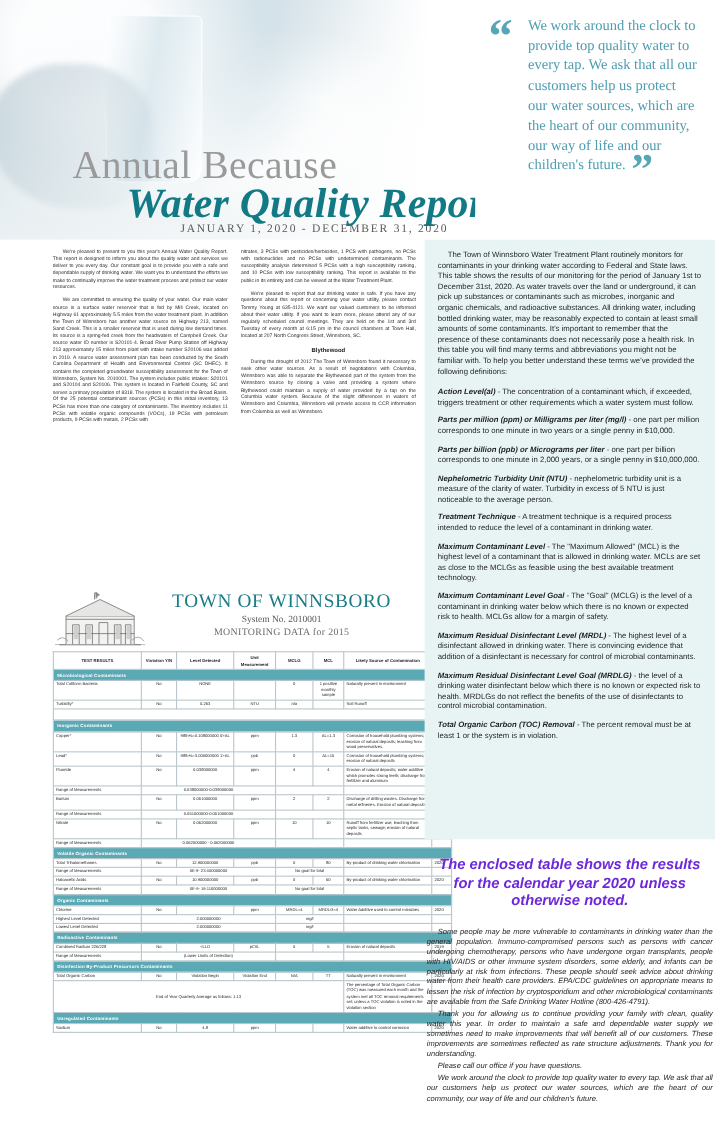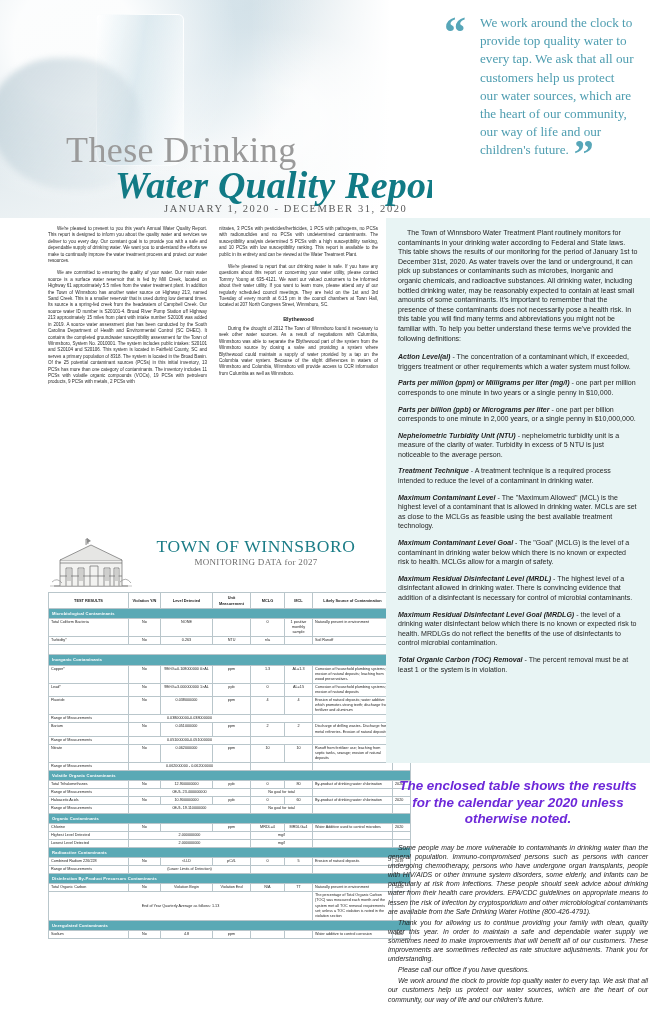--- a/index.html
+++ b/index.html
@@ -173,21 +173,21 @@
 </head>
 <body>
 
 <div class="page">
 
   <div class="hero">
     <div class="hero-photo"></div>
     <div class="hero-fade"></div>
 
     <div class="hero-titles">
-      <div class="title-line1">These Drinking</div>
+      <div class="title-line1">Annual Because</div>
       <div class="title-line2">Water Quality Report</div>
       <div class="title-dates">JANUARY 1, 2020 - DECEMBER 31, 2020</div>
     </div>
 
     <div class="quote-box">
       <div class="quote-text">
         <span class="qmark-open">“</span><span>We work around the clock to provide top quality water to every tap. We ask that all our customers help us protect our water sources, which are the heart of our community, our way of life and our children's future.</span><span class="qmark-close">”</span>
       </div>
     </div>
   </div>
@@ -228,21 +228,22 @@
               <g fill="#cfcfcd" stroke="none">
                 <rect x="19" y="33" width="4" height="12"></rect>
                 <rect x="31" y="33" width="4" height="12"></rect>
                 <rect x="57" y="33" width="4" height="12"></rect>
                 <rect x="67" y="33" width="3.5" height="12"></rect>
               </g>
             </svg>
           </div>
           <div class="tbl-head-txt">
             <div class="town-name">TOWN OF WINNSBORO</div>
-            <div class="mon-data">MONITORING DATA for 2027</div>
+            <div class="sys-no">System No. 2010001</div>
+            <div class="mon-data">MONITORING DATA for 2015</div>
           </div>
         </div>
 
         <table class="data">
           <thead>
             <tr>
               <th class="c1 w1">TEST RESULTS</th>
               <th class="w2">Violation Y/N</th>
               <th class="w3">Level Detected</th>
               <th class="w4">Unit Measurement</th>

